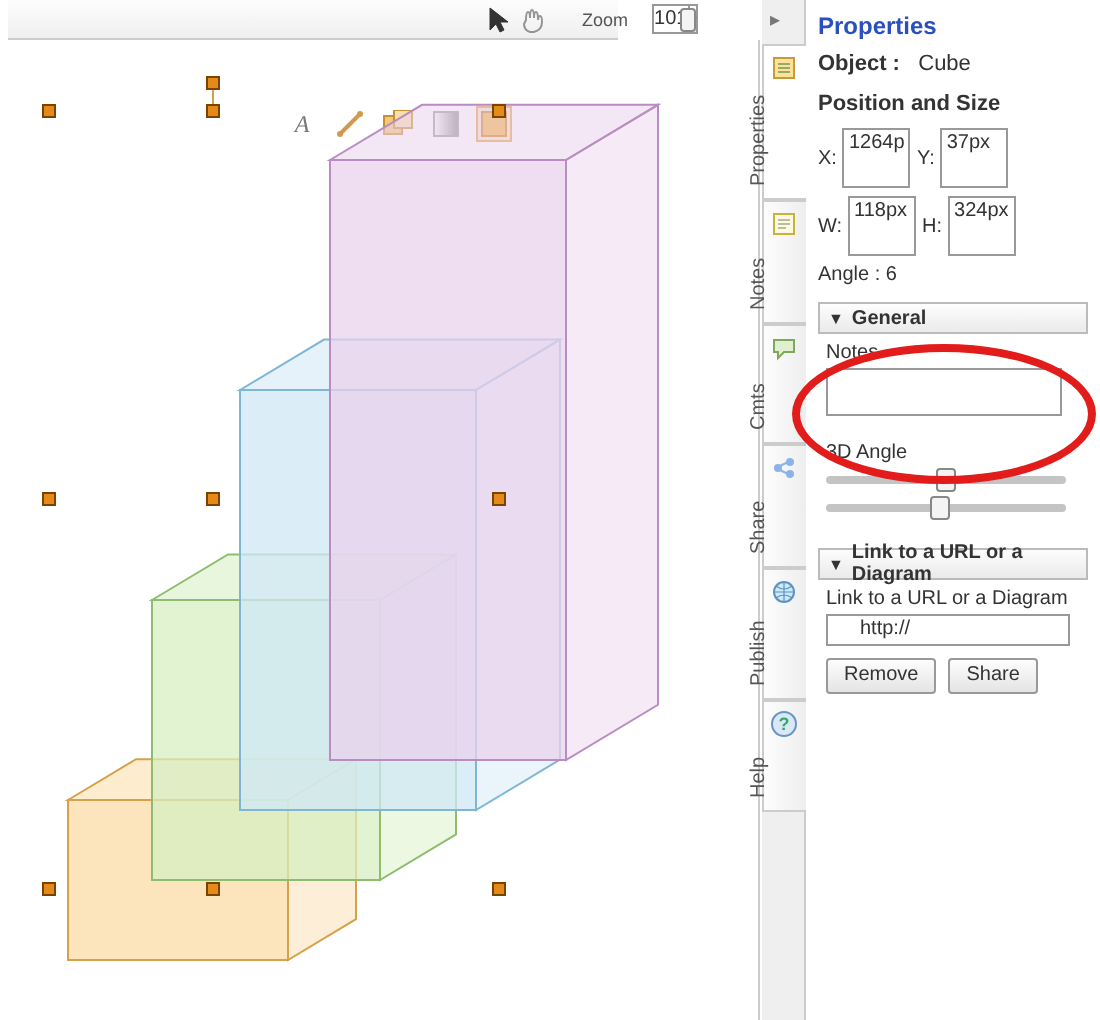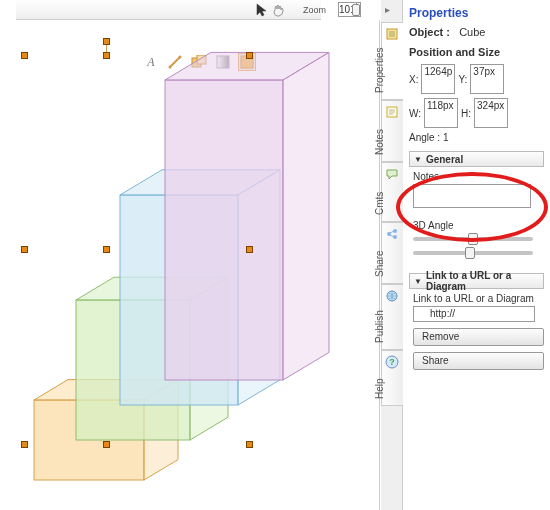--- a/index.html
+++ b/index.html
@@ -1,19 +1,19 @@
 <!DOCTYPE html>
 <html><head>
 <meta charset="utf-8">
 <style>
   * { box-sizing: border-box; font-family: Arial, Helvetica, sans-serif; }
   body { margin:0; padding:0; width:550px; height:510px; position:relative; background:#fff; overflow:hidden; font-size:11px; color:#333; }
 
   
-  .topbar { position:absolute; left:16px; top:0; width:305px; height:20px; border-bottom:1px solid #ccc; background:linear-gradient(#fdfdfd,#efefef); display:flex; align-items:center; }
+  .topbar { position:absolute; left:4px; top:0; width:305px; height:20px; border-bottom:1px solid #ccc; background:linear-gradient(#fdfdfd,#efefef); display:flex; align-items:center; }
   .tool-arrow { margin-left:240px; width:16px; height:16px; display:flex; align-items:center; justify-content:center; }
   .tool-hand { margin-left:4px; width:16px; height:16px; display:flex; align-items:center; justify-content:center; opacity:.6;}
   .zoom-label { margin-left:18px; font-size:9px; color:#555; }
   .zoom-slider { width:46px; height:4px; background:#bbb; margin:0 6px; position:relative; border-radius:2px; }
   .zoom-slider .thumb { position:absolute; left:20px; top:-4px; width:8px; height:12px; background:#f4f4f4; border:1px solid #888; border-radius:2px;}
   .zoom-value { width:34px; height:15px; border:1px solid #999; background:#fff; font-size:10px; text-align:center; line-height:13px; display:inline-block; }
   .zoom-dd { width:11px; height:15px; border:1px solid #999; border-left:none; background:linear-gradient(#fff,#e6e6e6); display:inline-flex; align-items:center; justify-content:center; font-size:7px;}
 
   
   .shapebar { position:absolute; left:142px; top:30px; height:24px; display:flex; align-items:center; gap:6px; }
@@ -42,21 +42,21 @@
   .pos-row { display:flex; align-items:center; gap:3px; margin-bottom:4px; font-size:10px;}
   .pos-row .mini-input { width:34px; height:30px; border:1px solid #999; font-size:10px; text-align:left; padding:0 2px; line-height:13px; background:#fff;}
   .angle-row { font-size:10px; margin:4px 0 8px 0;}
   .accordion { border:1px solid #bbb; background:linear-gradient(#fdfdfd,#eaeaea); height:16px; display:flex; align-items:center; font-size:10px; font-weight:bold; padding-left:4px; margin-top:4px;}
   .accordion .tri { font-size:8px; margin-right:4px; }
   .sub-content { padding:4px 0 4px 4px; font-size:10px; }
   .notes-box { width:118px; height:24px; border:1px solid #999; background:#fff; margin-top:2px; resize:none;}
   .prop-slider { width:120px; height:4px; background:#c4c4c4; position:relative; margin:6px 0 10px 0; border-radius:2px;}
   .prop-slider .thumb { position:absolute; top:-4px; width:10px; height:12px; background:#f4f4f4; border:1px solid #888; border-radius:2px;}
   .link-input { width:122px; height:16px; border:1px solid #999; font-size:10px; padding:0 16px; line-height:14px; background:#fff; margin-top:2px;}
-  .btn-row { display:flex; gap:6px; margin-top:6px;flex-direction:column; }
+  .btn-row { display:flex; gap:6px; margin-top:6px; }
   .btn { height:18px; padding:0 8px; border:1px solid #999; background:linear-gradient(#fdfdfd,#e4e4e4); font-size:10px; border-radius:2px; line-height:16px; cursor:pointer;}
 
   
   .annot { position:absolute; left:396px; top:172px; width:152px; height:70px; border:4px solid #e21b1b; border-radius:50%; pointer-events:none; }
 
   svg { display:block; }
 </style>
 </head>
 <body>
 
@@ -225,21 +225,21 @@
     <span class="mini-input">1264p</span>
     <span>Y:</span>
     <span class="mini-input">37px</span>
   </div>
   <div class="pos-row">
     <span>W:</span>
     <span class="mini-input">118px</span>
     <span>H:</span>
     <span class="mini-input">324px</span>
   </div>
-  <div class="angle-row">Angle : 1</div>
+  <div class="angle-row">Angle : 6</div>
 
   <div class="accordion">
       <span class="tri">▼</span>
       <span>General</span>
     </div>
   <div class="sub-content">
     <div>Notes</div>
     <textarea class="notes-box" style=""></textarea>
     <div style="height:10px"></div>
     <div>3D Angle</div>

